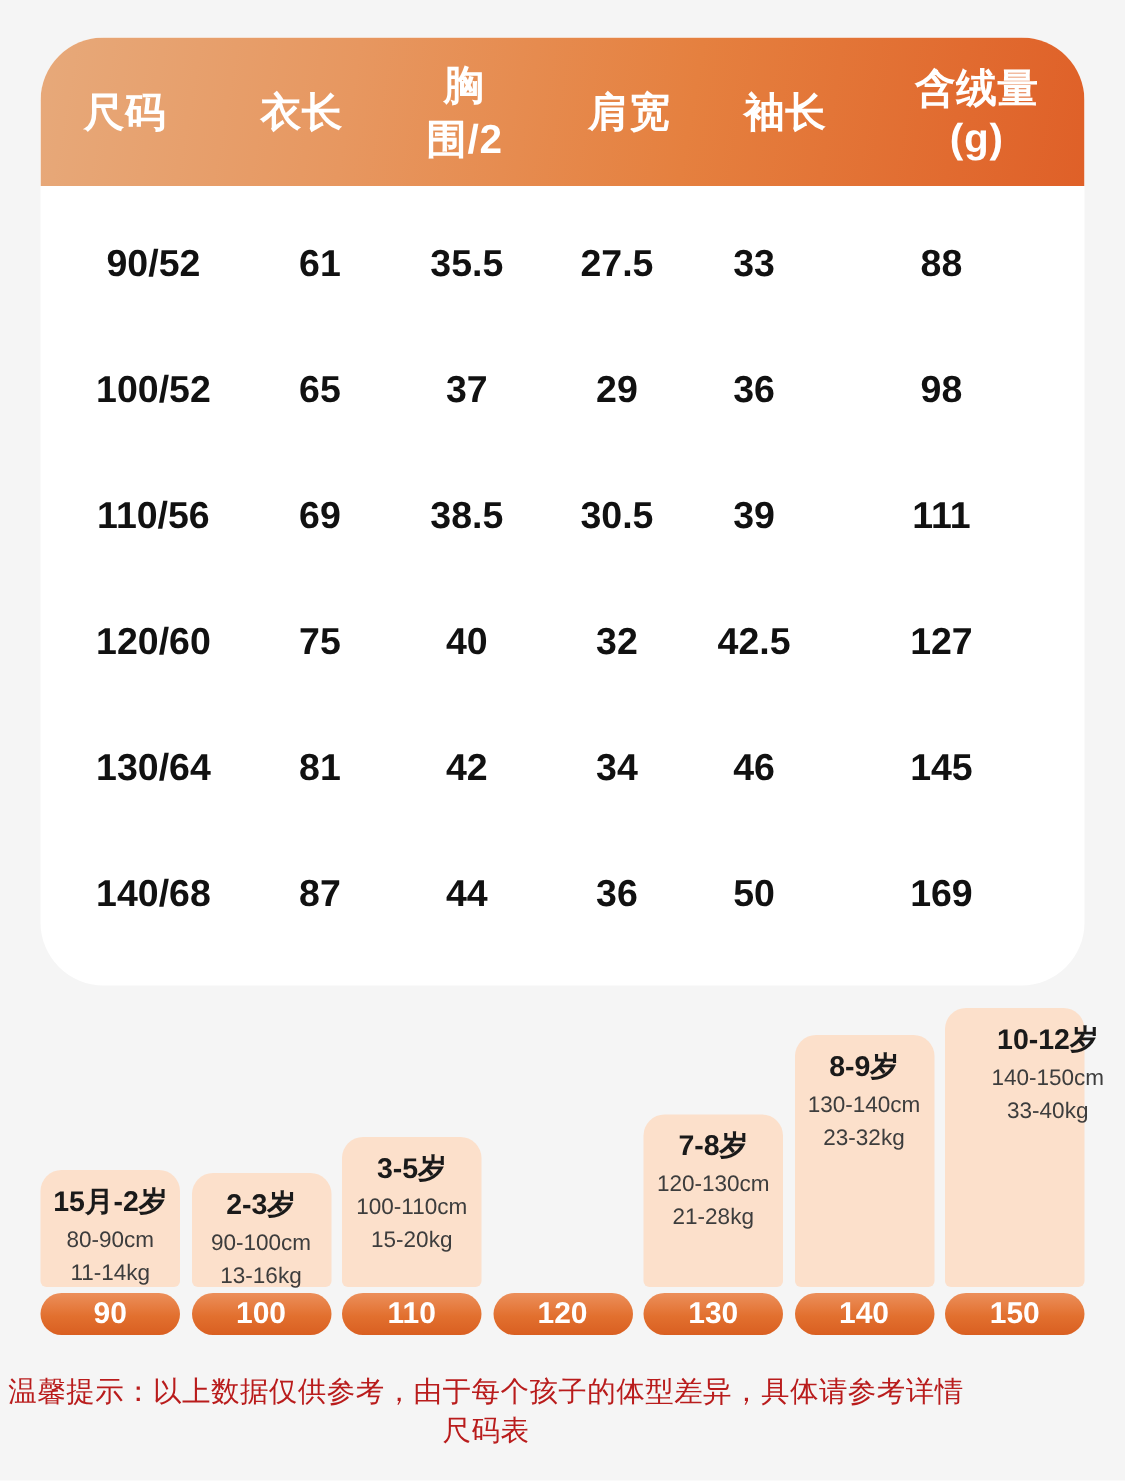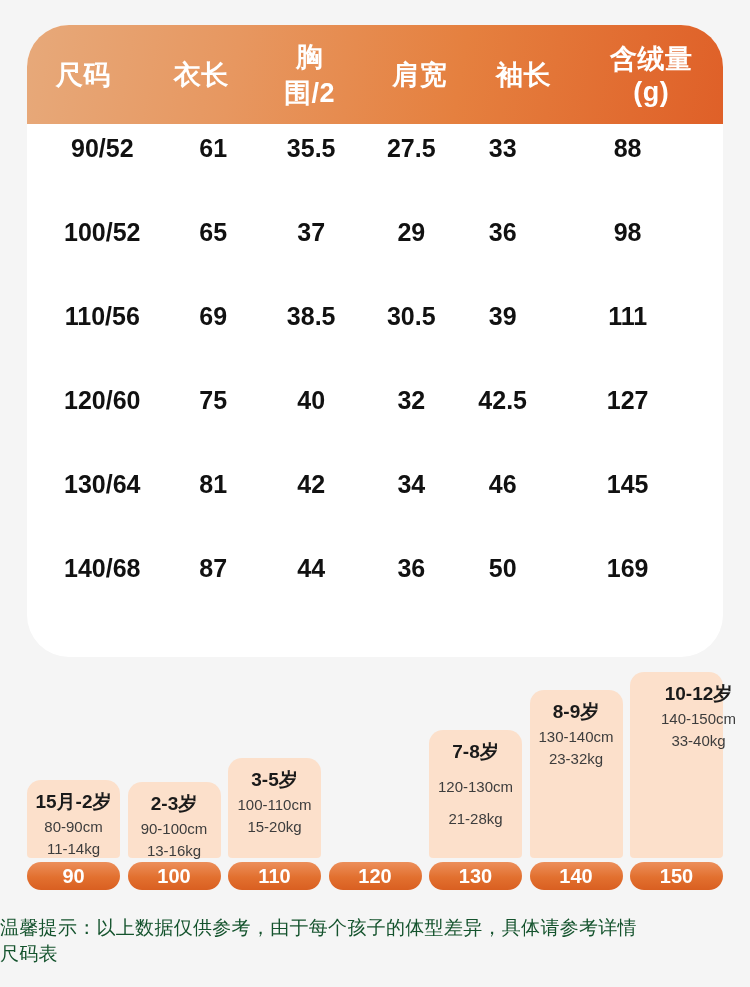--- a/index.html
+++ b/index.html
@@ -44,20 +44,21 @@
     text-align: center;
     letter-spacing: 0.5px;
   }
 
   .table-body {
     padding-top: 10px;
   }
 
   .trow {
     display: flex;
+    align-items: center;
     height: 84px;
     box-sizing: border-box;
     padding: 0 14px 0 10px;
   }
 
   .trow .cell {
     color: #111111;
     font-size: 25px;
     font-weight: bold;
     text-align: center;
@@ -127,33 +128,33 @@
     display: flex;
     align-items: center;
     justify-content: center;
   }
 
   
   .s0 .step-body { height: 78px; }
   .s1 .step-body { height: 76px; }
   .s2 .step-body { height: 100px; }
   .s3 .step-body { height: 132px; }
-  .s4 .step-body { height: 128px; gap: 10px; }
+  .s4 .step-body { height: 115px; }
   .s5 .step-body { height: 168px; }
   .s6 .step-body { height: 186px; padding-left: 48px; }
 
   
   .footnote {
     position: absolute;
     left: 0;
     top: 915px;
     width: 648px;
-    text-align: left;
+    text-align: center;
     font-size: 19px;
-    color: #14532d;
+    color: #b91c1c;
     letter-spacing: 0.3px;
   }
 </style>
 </head>
 <body>
 
 <div class="table-card">
 
   <div class="table-header">
     <div class="cell c0">尺码</div>

